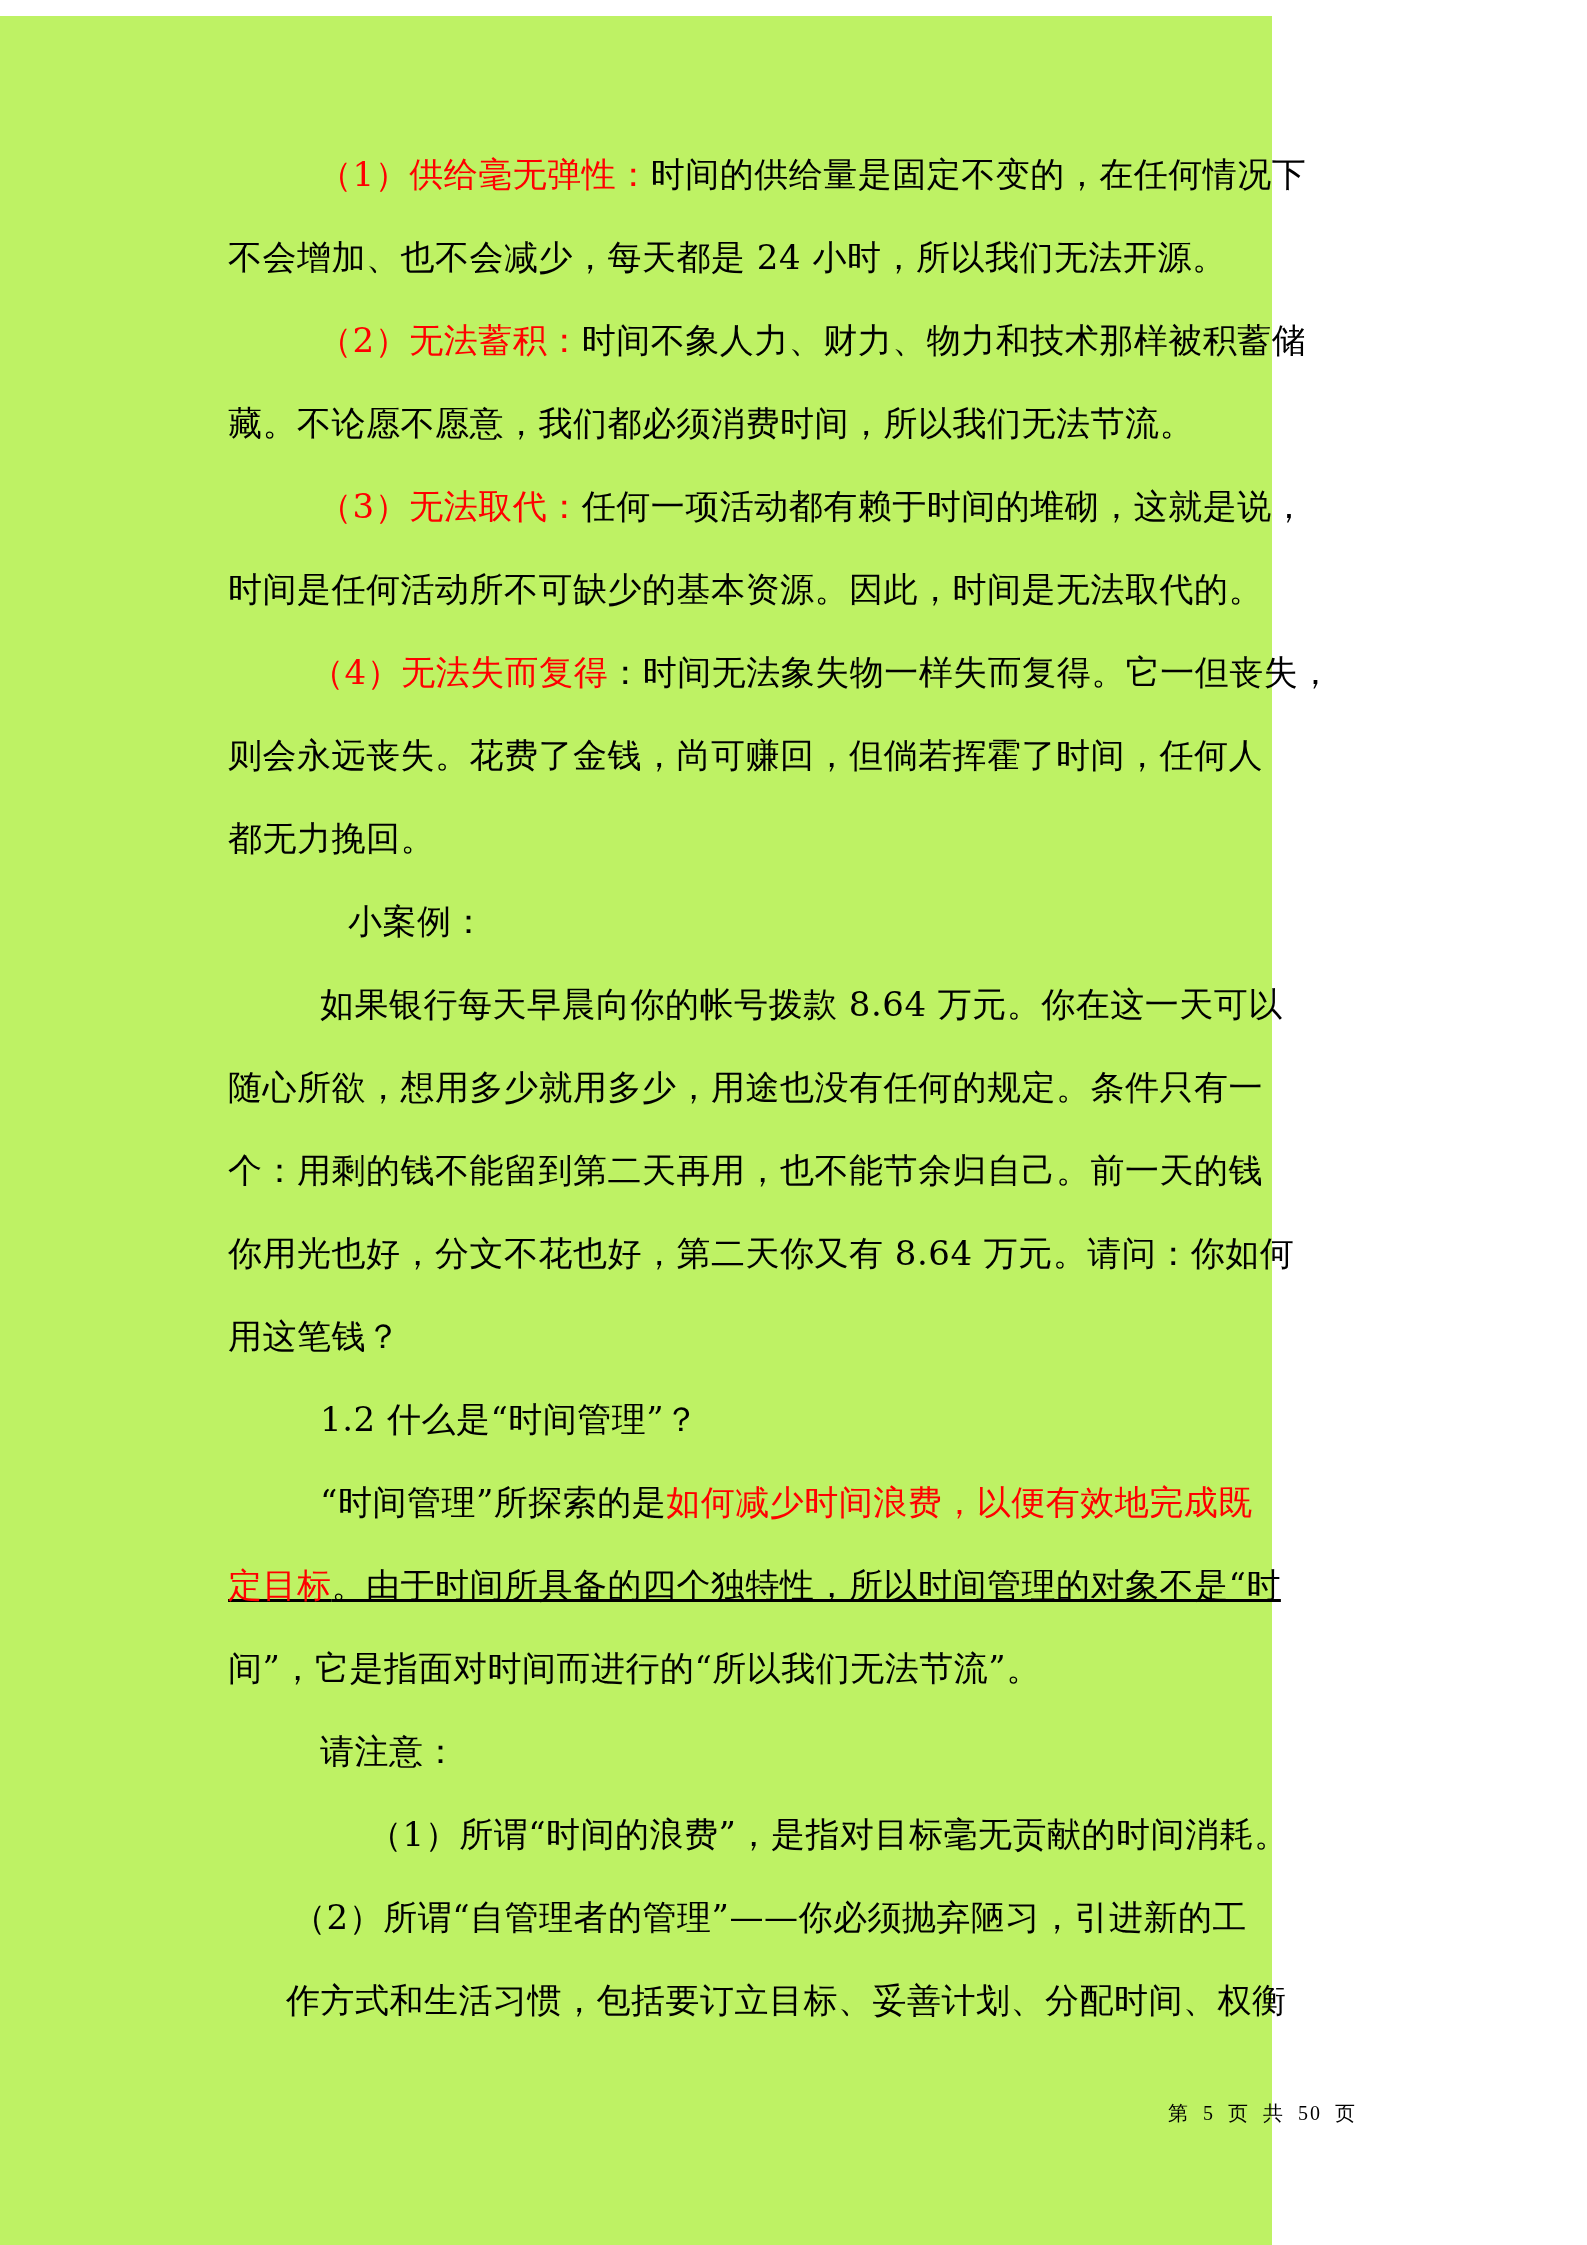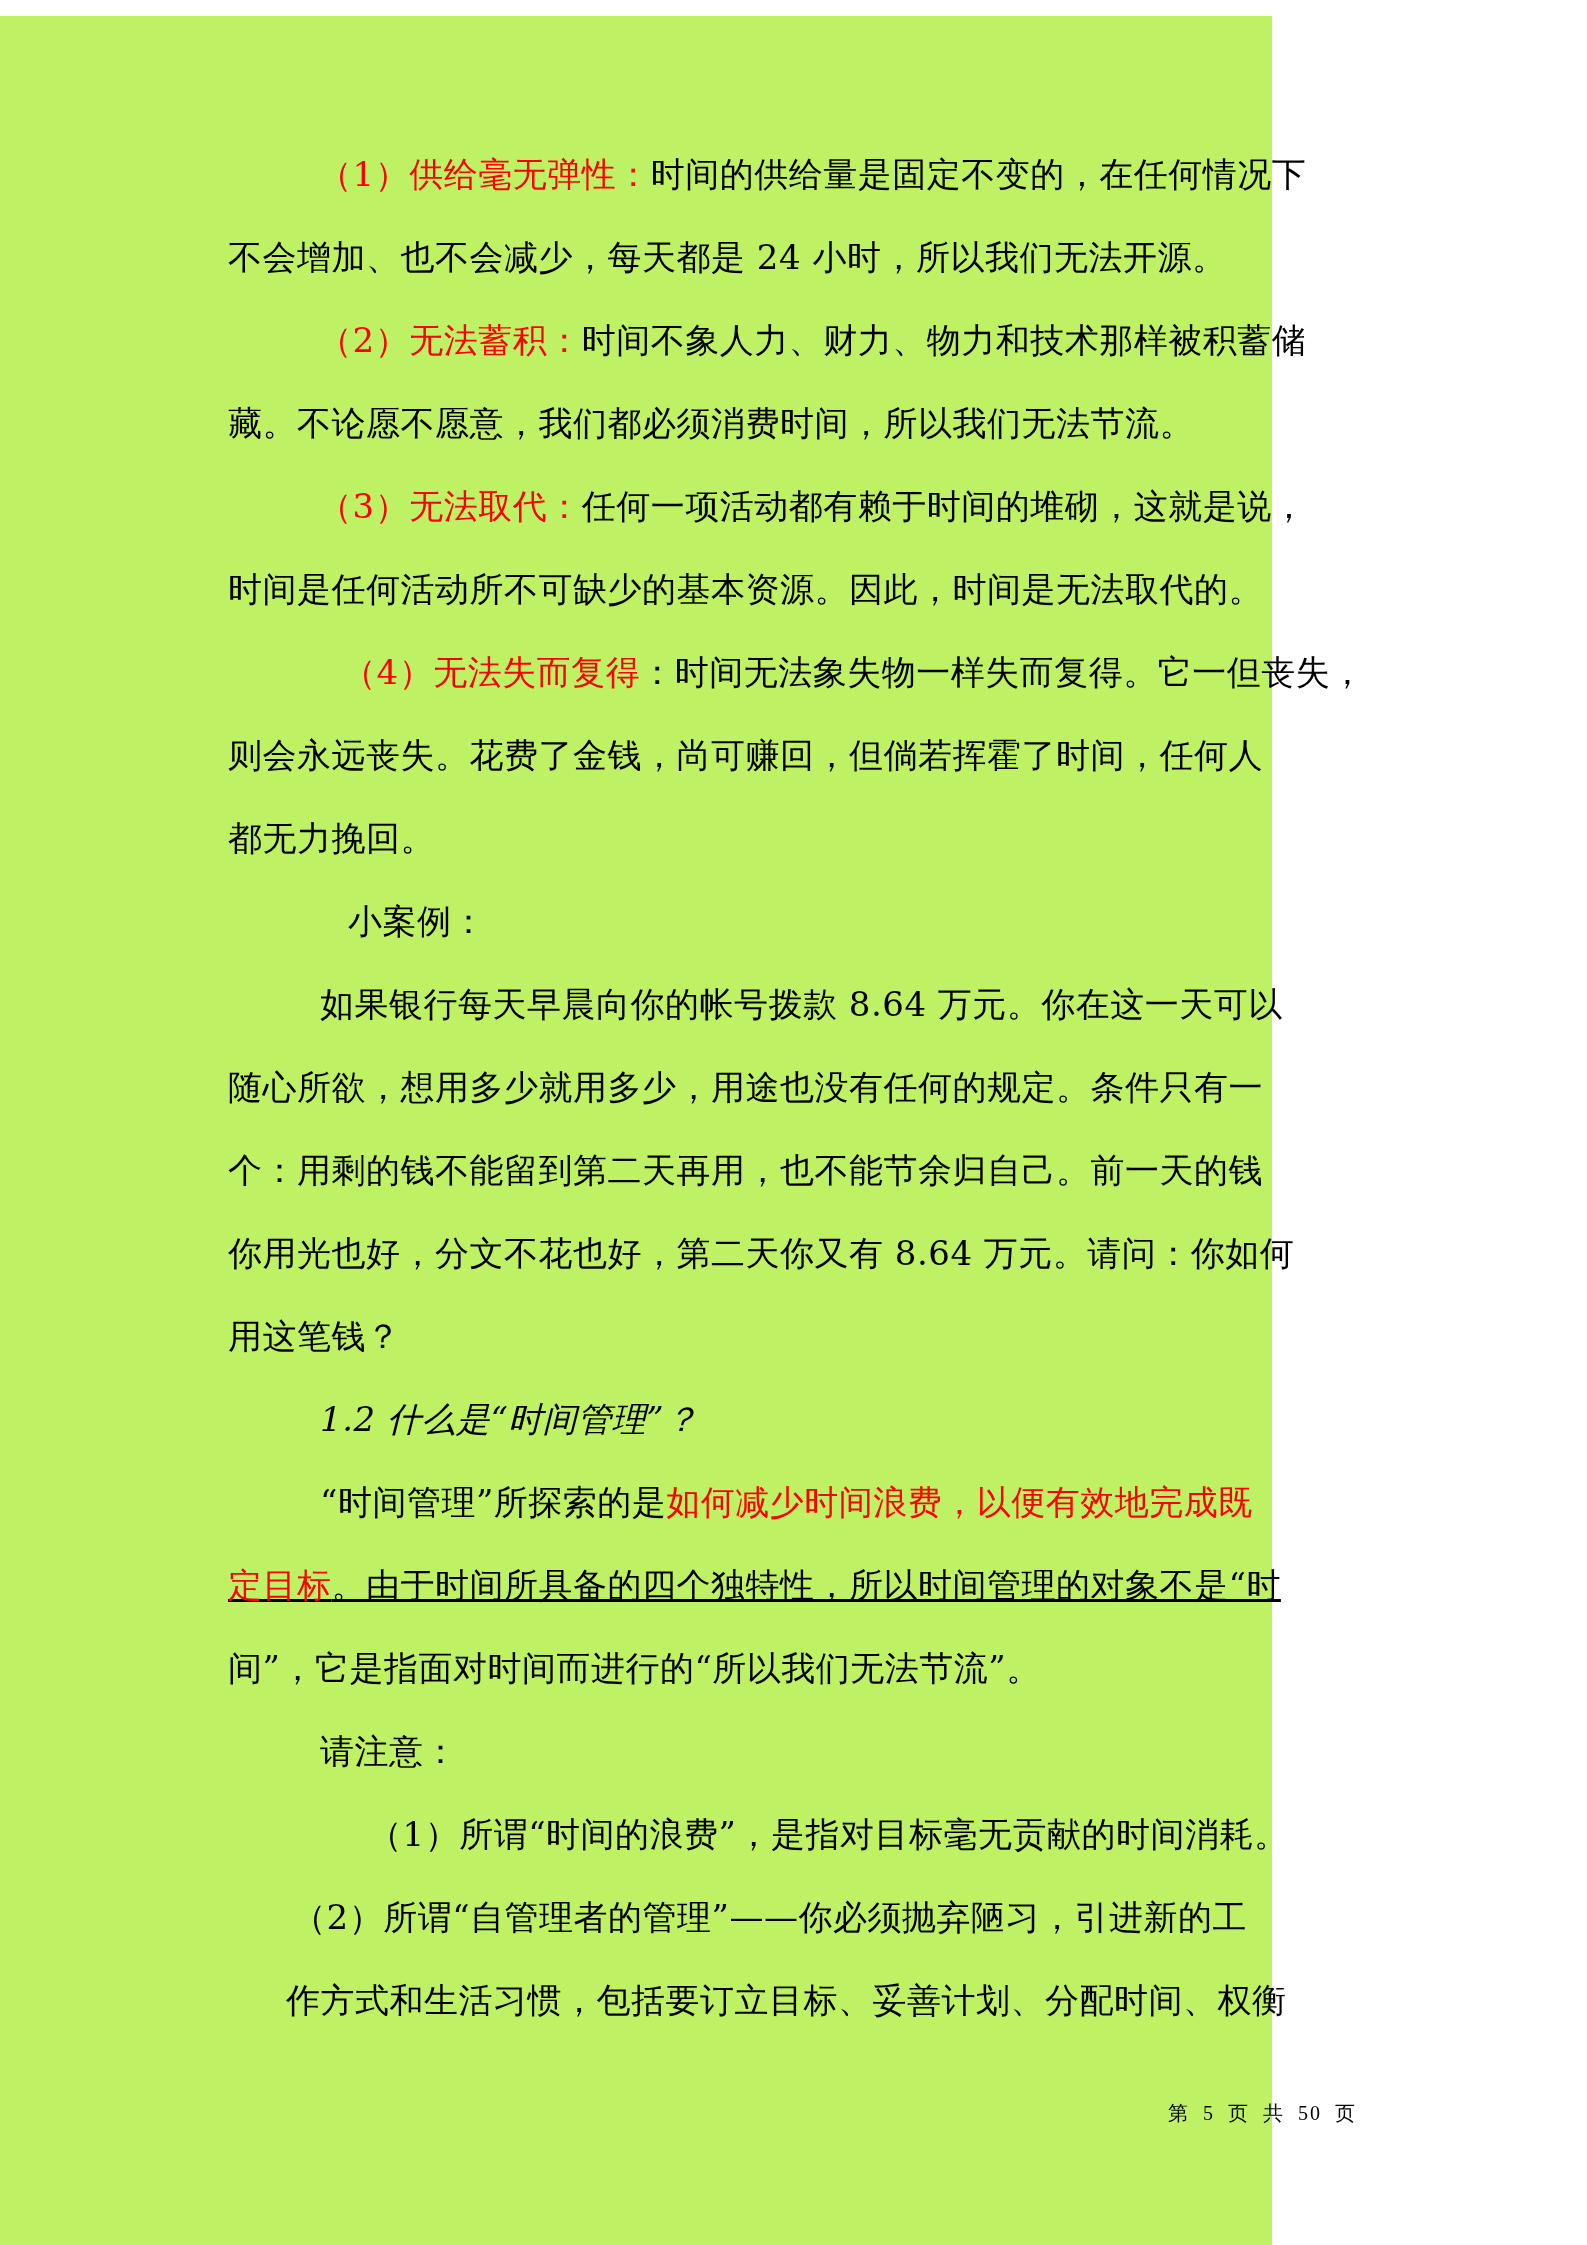--- a/index.html
+++ b/index.html
@@ -16,30 +16,30 @@
 <body>
 
 <div class="page">
   <div id="body-lines">
       <div class="line" style="left: 318px; top: 117px;"><span class="red" style="color: rgb(255, 0, 0);">（1）供给毫无弹性：</span><span>时间的供给量是固定不变的，在任何情况下</span></div>
       <div class="line" style="left: 228px; top: 200px;"><span>不会增加、也不会减少，每天都是 24 小时，所以我们无法开源。</span></div>
       <div class="line" style="left: 318px; top: 283px;"><span class="red" style="color: rgb(255, 0, 0);">（2）无法蓄积：</span><span>时间不象人力、财力、物力和技术那样被积蓄储</span></div>
       <div class="line" style="left: 228px; top: 366px;"><span>藏。不论愿不愿意，我们都必须消费时间，所以我们无法节流。</span></div>
       <div class="line" style="left: 318px; top: 449px;"><span class="red" style="color: rgb(255, 0, 0);">（3）无法取代：</span><span>任何一项活动都有赖于时间的堆砌，这就是说，</span></div>
       <div class="line" style="left: 228px; top: 532px;"><span>时间是任何活动所不可缺少的基本资源。因此，时间是无法取代的。</span></div>
-      <div class="line" style="left: 310px; top: 615px;"><span class="red" style="color: rgb(255, 0, 0); margin-left: 32px;">（4）无法失而复得</span><span>：时间无法象失物一样失而复得。它一但丧失，</span></div>
+      <div class="line" style="left: 310px; top: 615px;"><span class="red" style="color: rgb(255, 0, 0);">（4）无法失而复得</span><span>：时间无法象失物一样失而复得。它一但丧失，</span></div>
       <div class="line" style="left: 228px; top: 698px;"><span>则会永远丧失。花费了金钱，尚可赚回，但倘若挥霍了时间，任何人</span></div>
       <div class="line" style="left: 228px; top: 781px;"><span>都无力挽回。</span></div>
       <div class="line" style="left: 320px; top: 864px; margin-left: 28px;"><span>小案例：</span></div>
       <div class="line" style="left: 320px; top: 947px;"><span>如果银行每天早晨向你的帐号拨款 8.64 万元。你在这一天可以</span></div>
       <div class="line" style="left: 228px; top: 1030px;"><span>随心所欲，想用多少就用多少，用途也没有任何的规定。条件只有一</span></div>
       <div class="line" style="left: 228px; top: 1113px;"><span>个：用剩的钱不能留到第二天再用，也不能节余归自己。前一天的钱</span></div>
       <div class="line" style="left: 228px; top: 1196px;"><span>你用光也好，分文不花也好，第二天你又有 8.64 万元。请问：你如何</span></div>
       <div class="line" style="left: 228px; top: 1279px;"><span>用这笔钱？</span></div>
-      <div class="line" style="left: 320px; top: 1362px; font-style: italic;"><span>1.2 什么是“时间管理”？</span></div>
+      <div class="line" style="left: 320px; top: 1362px;"><span>1.2 什么是“时间管理”？</span></div>
       <div class="line" style="left: 320px; top: 1445px;"><span>“时间管理”所探索的是</span><span class="red" style="color: rgb(255, 0, 0); text-align: right;">如何减少时间浪费，以便有效地完成既</span></div>
       <div class="line" style="left: 228px; top: 1528px; text-decoration: underline;"><span class="red" style="color: rgb(255, 0, 0);">定目标</span><span>。由于时间所具备的四个独特性，所以时间管理的对象不是“时</span></div>
       <div class="line" style="left: 228px; top: 1611px;"><span>间”，它是指面对时间而进行的“所以我们无法节流”。</span></div>
       <div class="line" style="left: 320px; top: 1694px;"><span>请注意：</span></div>
       <div class="line" style="left: 368px; top: 1777px;"><span>（1）所谓“时间的浪费”，是指对目标毫无贡献的时间消耗。</span></div>
       <div class="line" style="left: 292px; top: 1860px;"><span>（2）所谓“自管理者的管理”——你必须抛弃陋习，引进新的工</span></div>
       <div class="line" style="left: 286px; top: 1943px;"><span>作方式和生活习惯，包括要订立目标、妥善计划、分配时间、权衡</span></div>
     </div>
   <div class="footer">第 5 页 共 50 页</div>
 </div>

